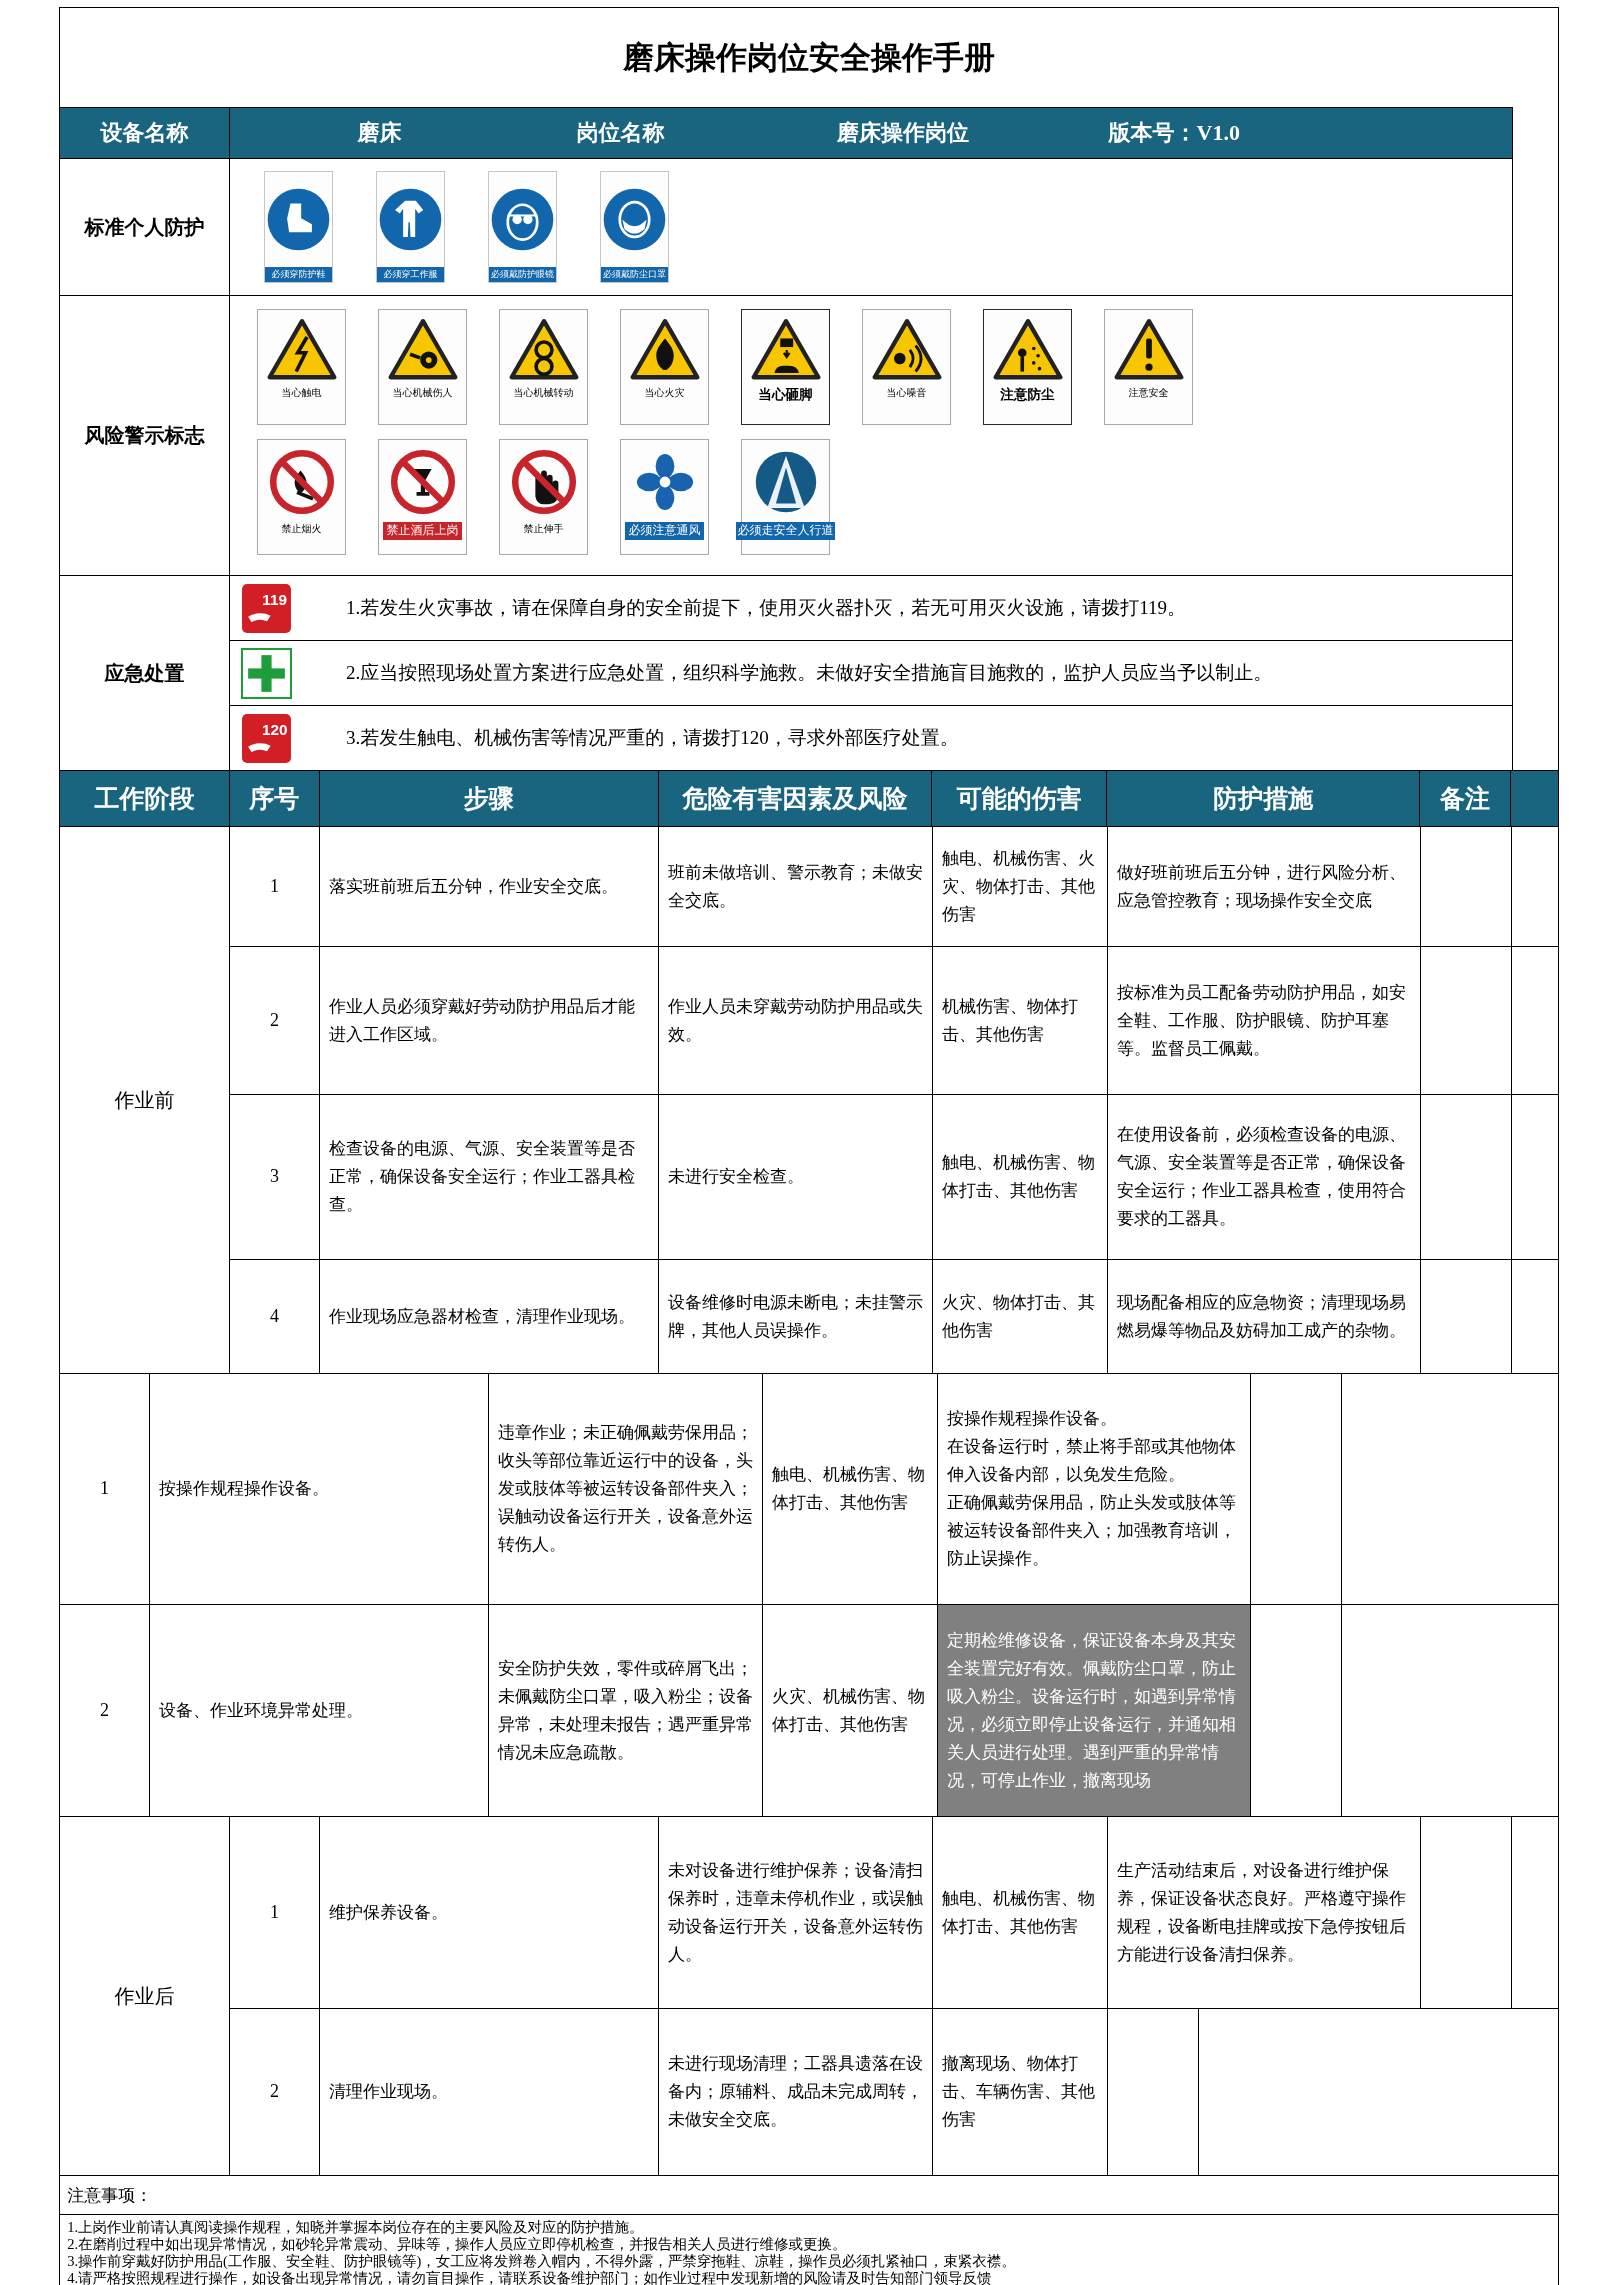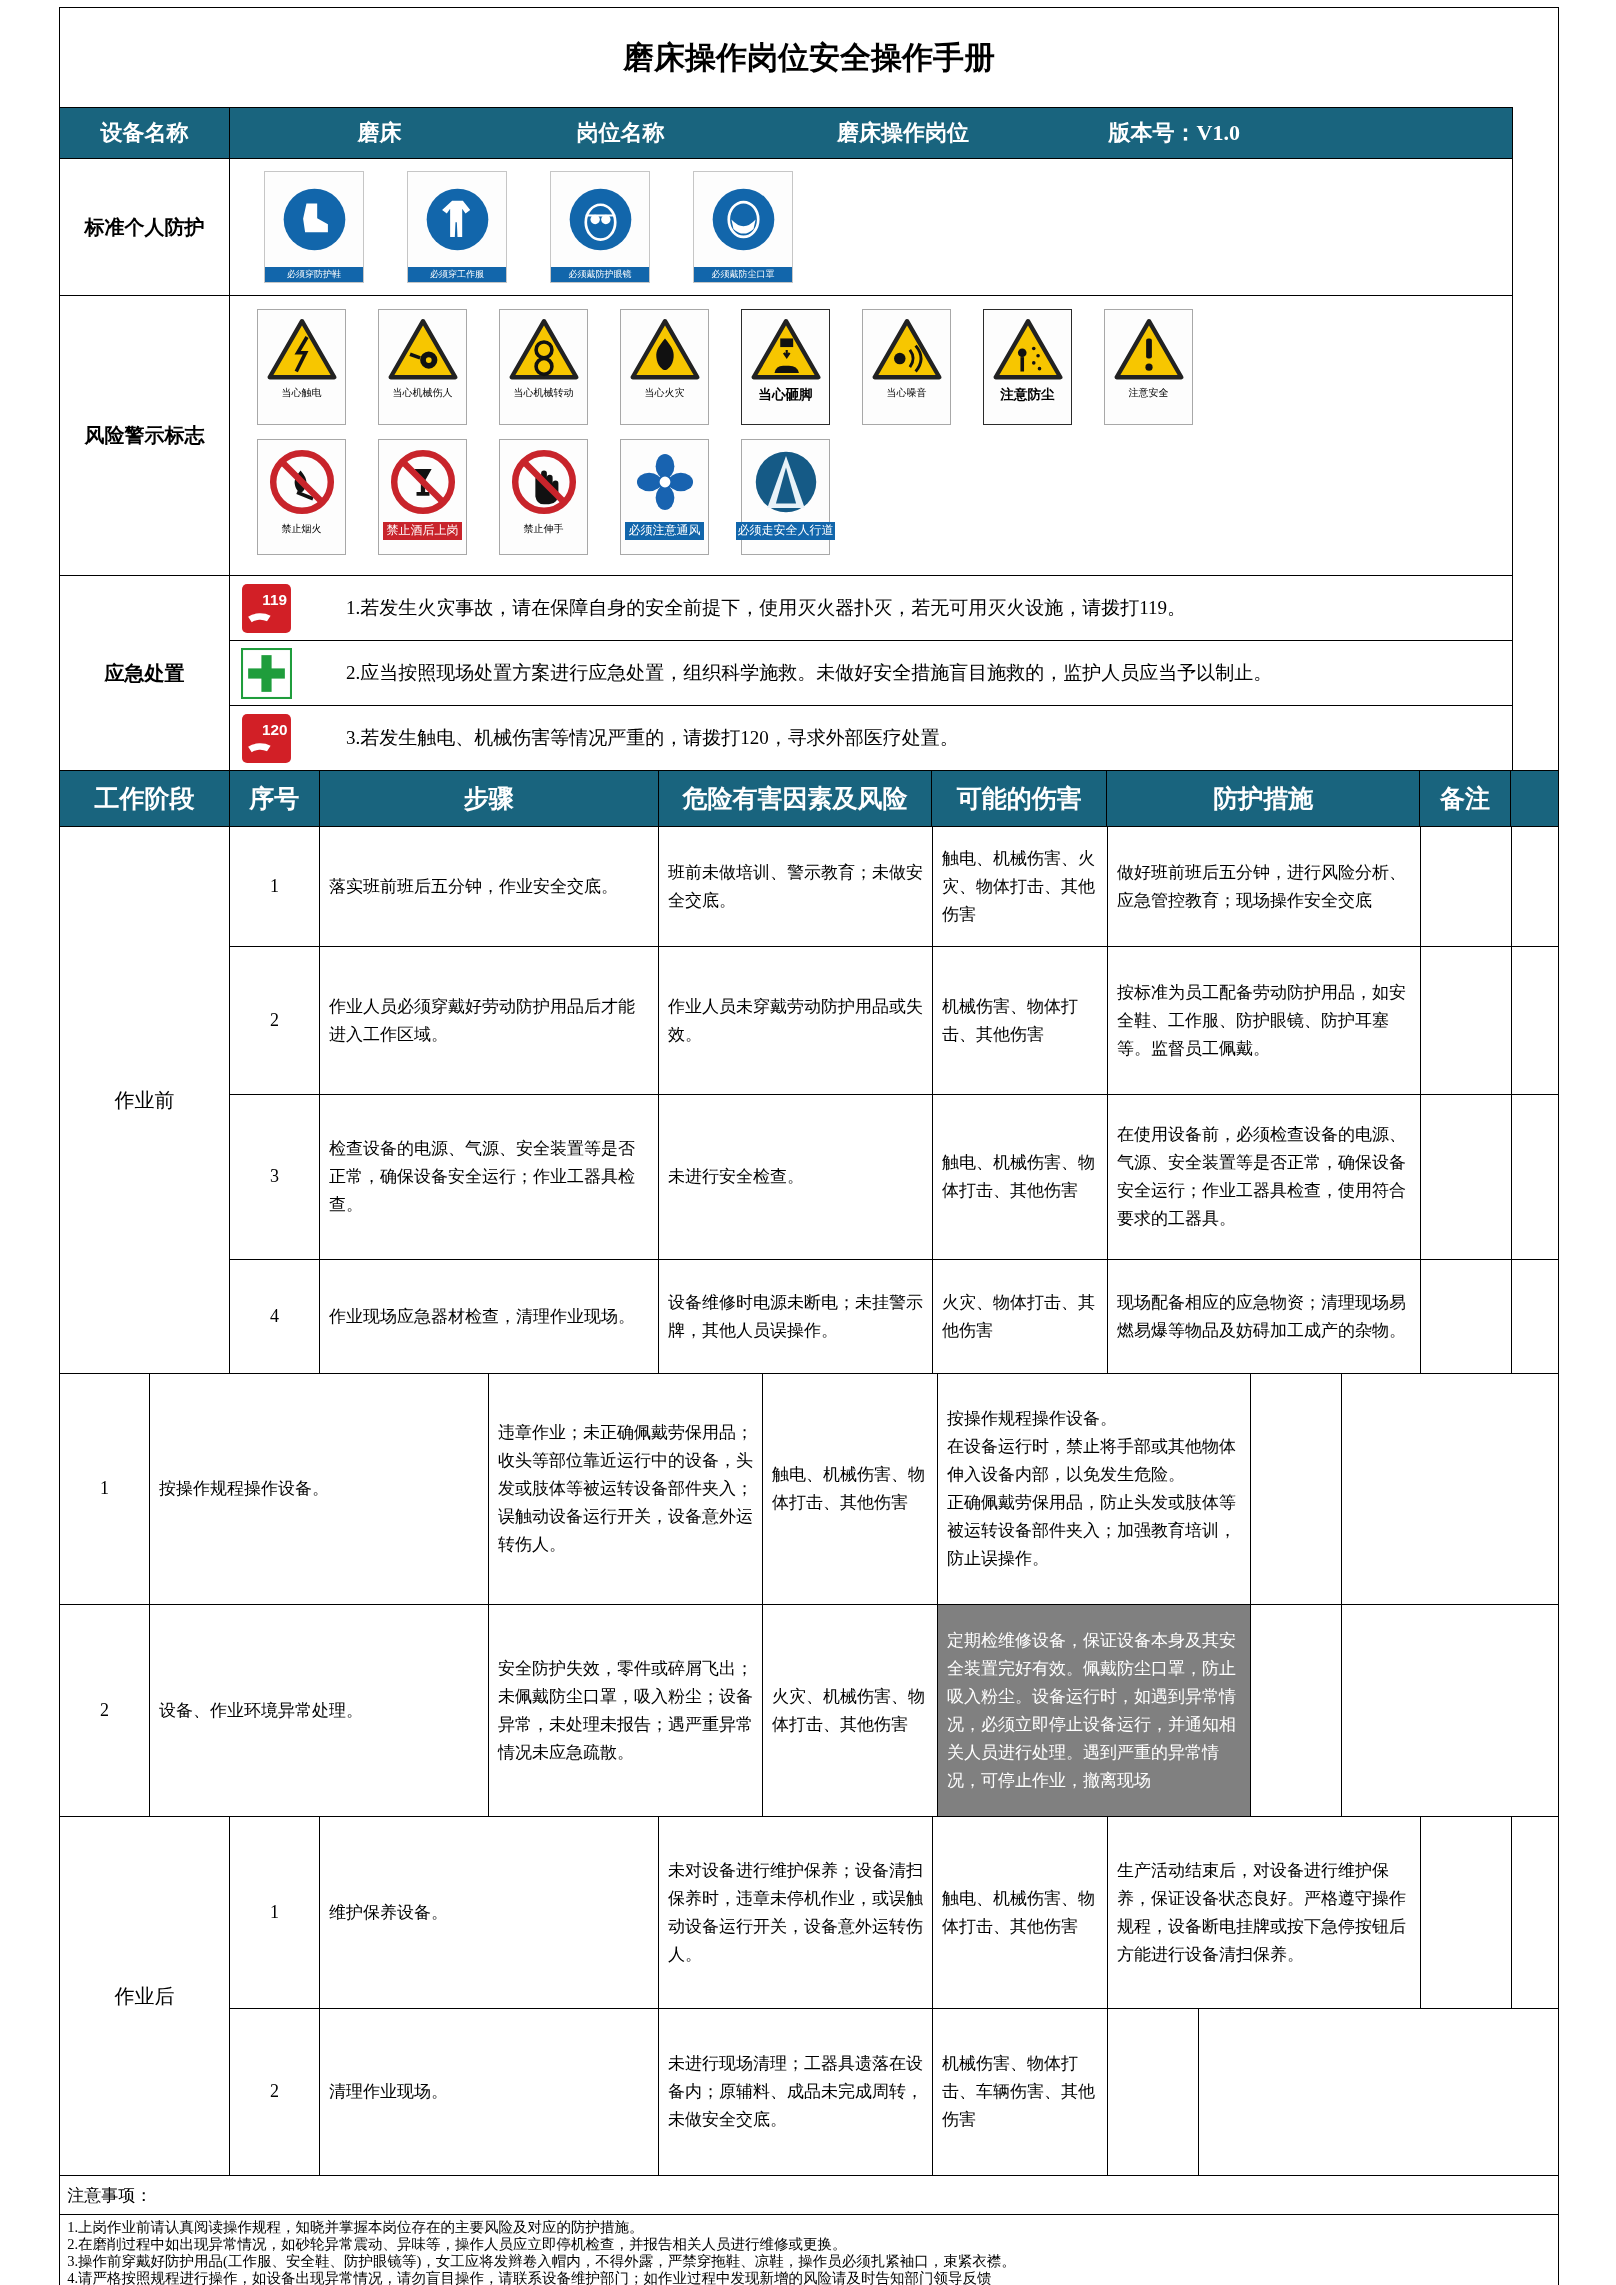--- a/index.html
+++ b/index.html
@@ -22,21 +22,21 @@
   .info-c2{width:299px;} .info-c3{width:183px;} .info-c4{width:382px;}
   .info-c5{flex:1;justify-content:flex-start;padding-left:14.5px;}
 
   .row-label{width:170px;border-right:0.9px solid #000;display:flex;align-items:center;
              justify-content:center;font-size:20px;font-weight:bold;flex-shrink:0;
              box-sizing:border-box;text-align:center;}
 
   
   .ppe-row{border-top:0.9px solid #000;height:136px;display:flex;}
   .ppe-cards{display:flex;align-items:center;padding-left:34px;gap:43px;}
-  .mand-card{width:100px;height:112px;border:0.9px solid #c6c6c6;background:#fdfdfd;
+  .mand-card{width:69px;height:112px;border:0.9px solid #c6c6c6;background:#fdfdfd;
              display:flex;flex-direction:column;box-sizing:border-box;}
   .mand-circle{flex:1;display:flex;align-items:center;justify-content:center;}
   .mand-bar{height:15.4px;background:#1266AB;color:#fff;font-size:9px;display:flex;
             align-items:center;justify-content:center;white-space:nowrap;overflow:hidden;}
 
   
   .warning-row{border-top:0.9px solid #000;height:279px;display:flex;}
   .warn-area{flex:1;padding:12.7px 0 0 27px;}
   .warn-line{display:flex;gap:32px;}
   .warn-line2{margin-top:14.5px;}
@@ -486,21 +486,21 @@
       </div>
       <div class="body-row" style="height:166px">
         <div class="bc seq w-seq">2</div>
         <div class="bc w-step">
             <span>清理作业现场。</span>
           </div>
         <div class="bc w-hazard">
             <span>未进行现场清理；工器具遗落在设备内；原辅料、成品未完成周转，未做安全交底。</span>
           </div>
         <div class="bc w-harm">
-            <span>机械伤害、物体打击、车辆伤害、其他伤害</span>
+            <span>撤离现场、物体打击、车辆伤害、其他伤害</span>
           </div>
         <div class="bc w-note"></div>
         <div class="bc extra w-extra"></div>
       </div>
     </div>
   </div>
 
   <div class="notes-label-row">
     <span>注意事项：</span>
   </div>

